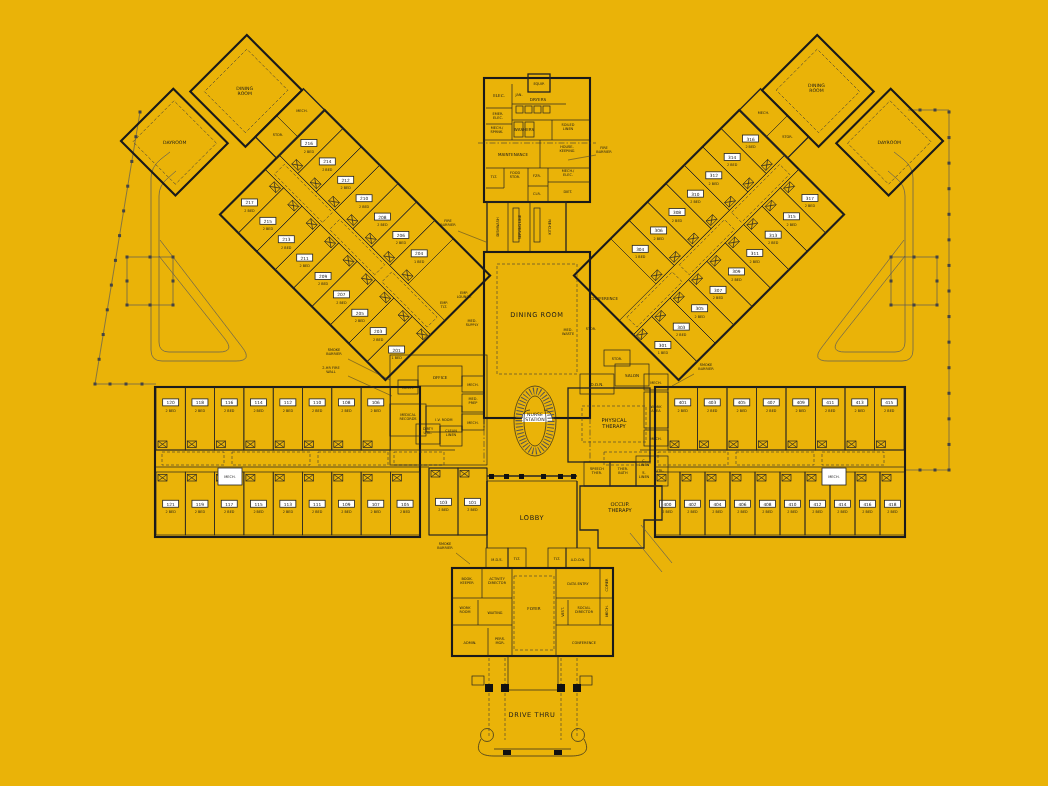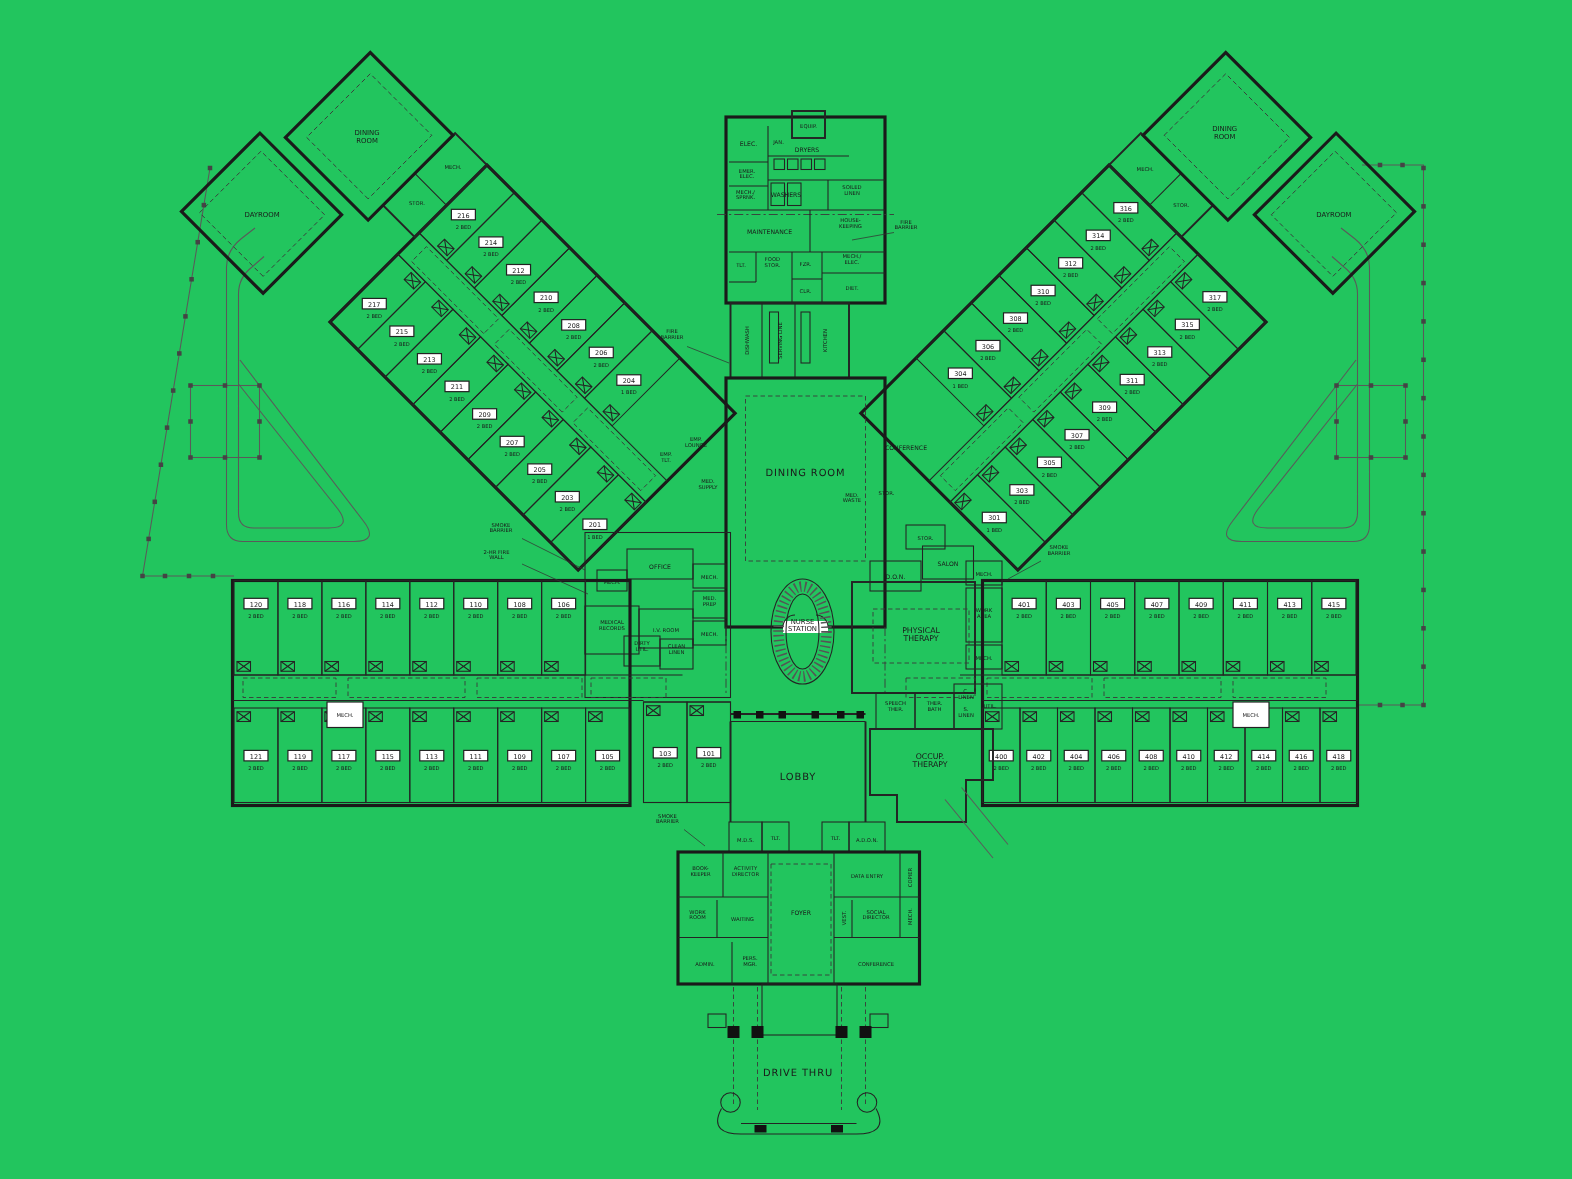--- a/index.html
+++ b/index.html
@@ -1,16 +1,16 @@
 <!DOCTYPE html>
 <html><head>
 <meta charset="utf-8">
 <style>
   html,body{margin:0;padding:0;background:#fff;}
-  #stage{position:relative;width:1048px;height:786px;background:#22c55e;overflow:hidden;}
+  #stage{position:relative;width:1048px;height:786px;background:#eab308;overflow:hidden;}
   svg{position:absolute;left:0;top:0;}
   text{font-family:"DejaVu Sans",sans-serif;fill:#1a1a1a;text-anchor:middle;}
   .w1{fill:none;stroke:#242424;stroke-width:0.7;}
   .w15{fill:none;stroke:#242424;stroke-width:1.3;}
   .w2{fill:none;stroke:#1a1a1a;stroke-width:2.1;}
   .dsh{fill:none;stroke:#3a3a3a;stroke-width:0.6;stroke-dasharray:3 2;}
   .ddot{fill:none;stroke:#3a3a3a;stroke-width:0.6;stroke-dasharray:6 2 1.5 2;}
   .site{fill:none;stroke:#5a5a5a;stroke-width:0.7;}
   .post{fill:#444;stroke:none;}
   .col{fill:#111;stroke:none;}

